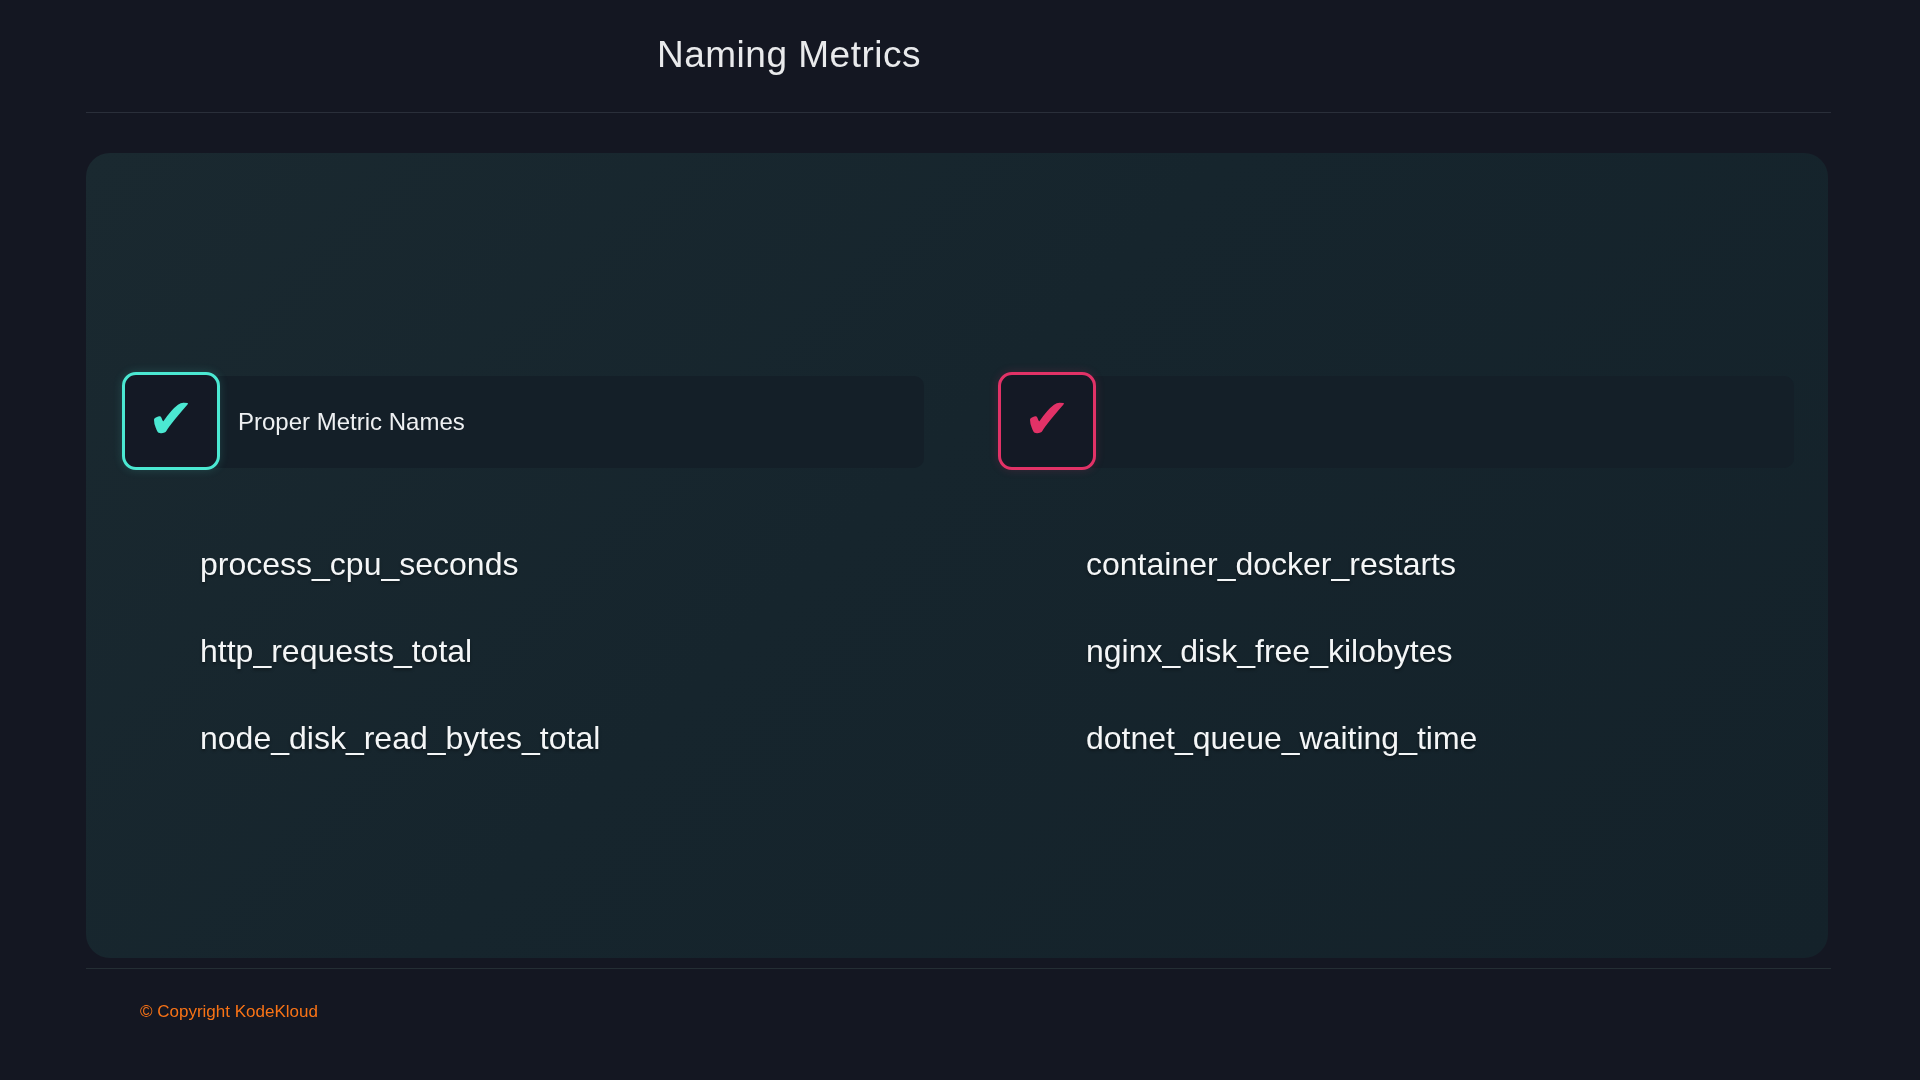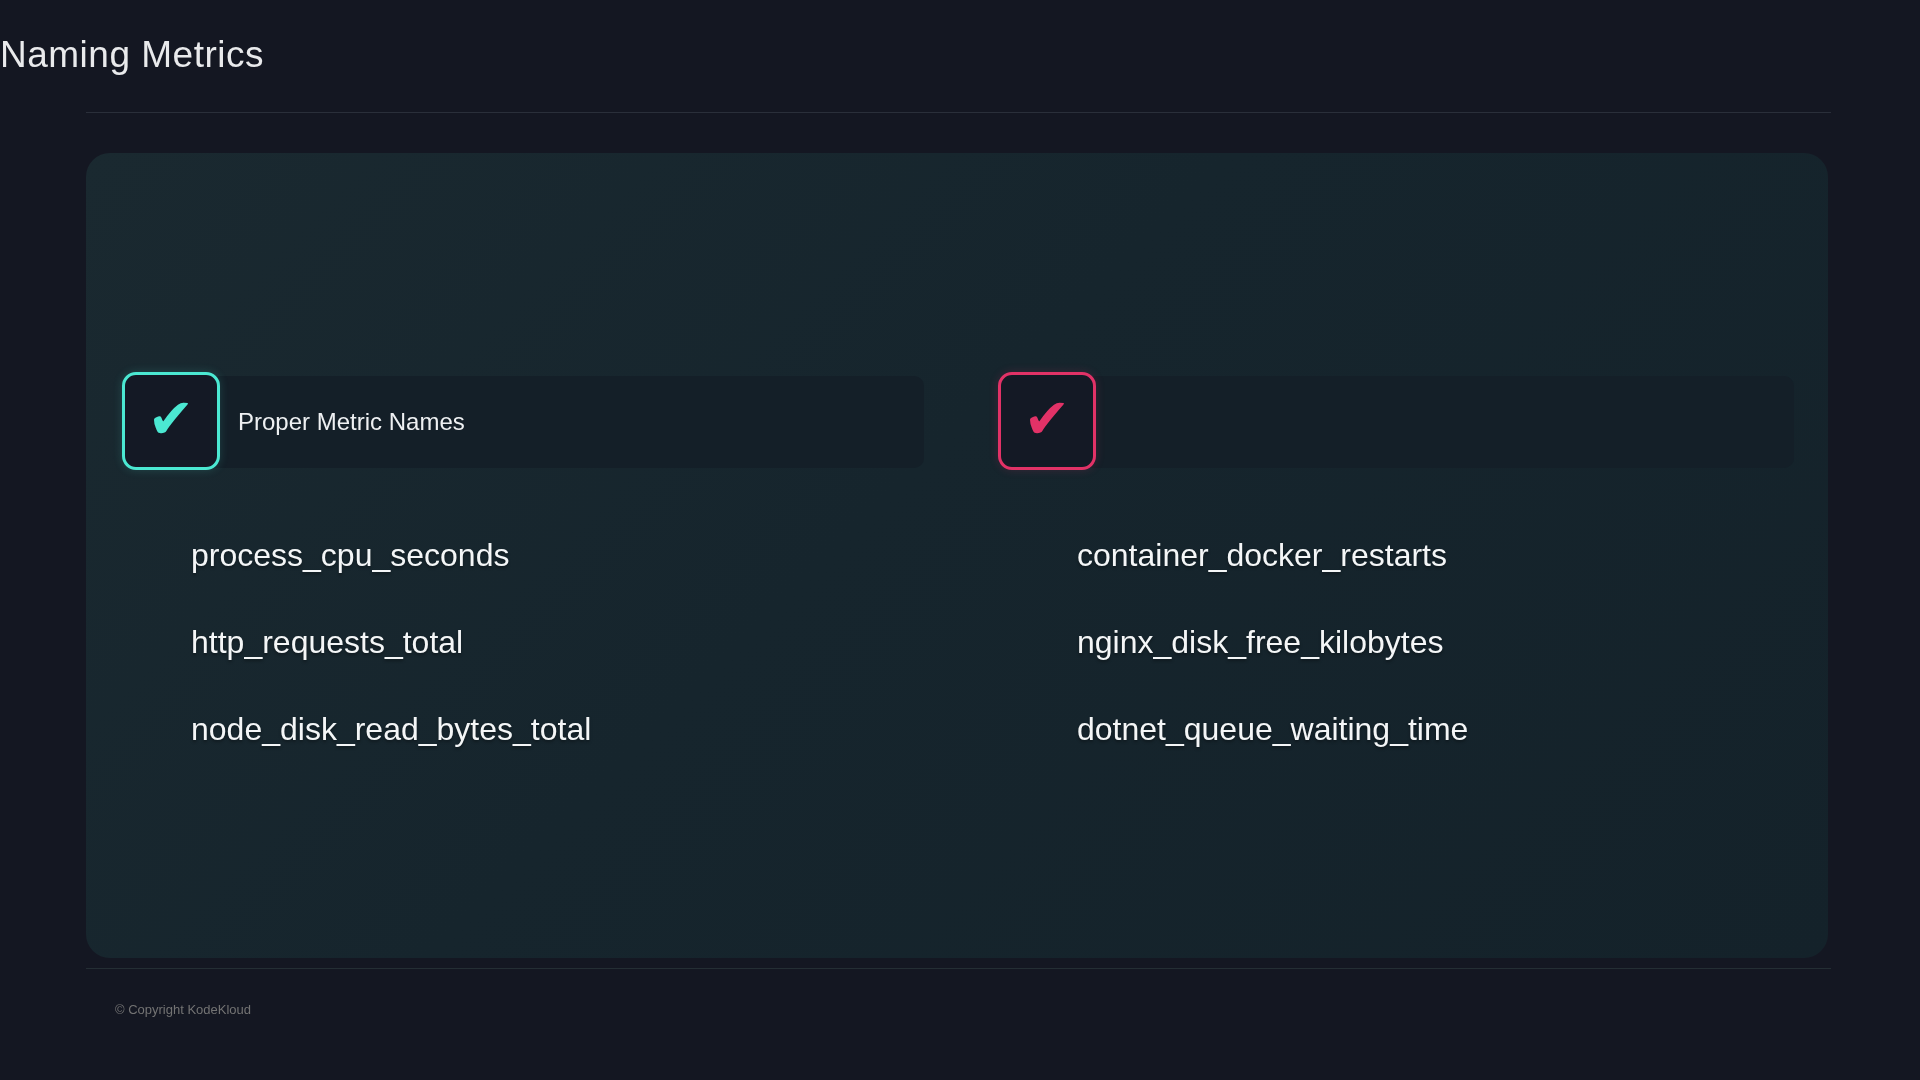--- a/index.html
+++ b/index.html
@@ -14,21 +14,21 @@
     height: 1080px;
     background: #141722;
     overflow: hidden;
   }
   .page-title {
     position: absolute;
     top: 34px;
     left: 0;
     width: 1578px;
     margin: 0;
-    text-align: left;
+    text-align: center;
     font-size: 37px;
     font-weight: 400;
     letter-spacing: 0.5px;
     color: #e9eaec;
   }
   .top-rule {
     position: absolute;
     top: 112px;
     left: 86px;
     width: 1745px;
@@ -82,21 +82,21 @@
     align-items: center;
     font-size: 24px;
     font-weight: 400;
     color: #eef0f2;
   }
   .label-left  { left: 152px;  }
   .label-right { left: 1040px; }
   .metric-list {
     position: absolute;
     top: 352px;
-    margin: 7px;
+    margin: 16px;
     padding: 0;
     list-style: none;
     text-align: center;
   }
   .list-left  { left: 98px;  }
   .list-right { left: 984px; }
   .metric-list li {
     height: 87px;
     display: flex;
     align-items: center;
@@ -109,24 +109,24 @@
   .bottom-rule {
     position: absolute;
     top: 968px;
     left: 86px;
     width: 1745px;
     height: 0;
     border-top: 1px solid #242e34;
   }
   .copyright {
     position: absolute;
-    left: 115px;
+    left: 140px;
     top: 1002px;
-    font-size: 13px;
-    color: #737373;
+    font-size: 17px;
+    color: #f97316;
   }
 </style>
 </head>
 <body>
 
 <div class="stage">
 
   <h1 class="page-title">Naming Metrics</h1>
 
   <div class="top-rule"></div>

